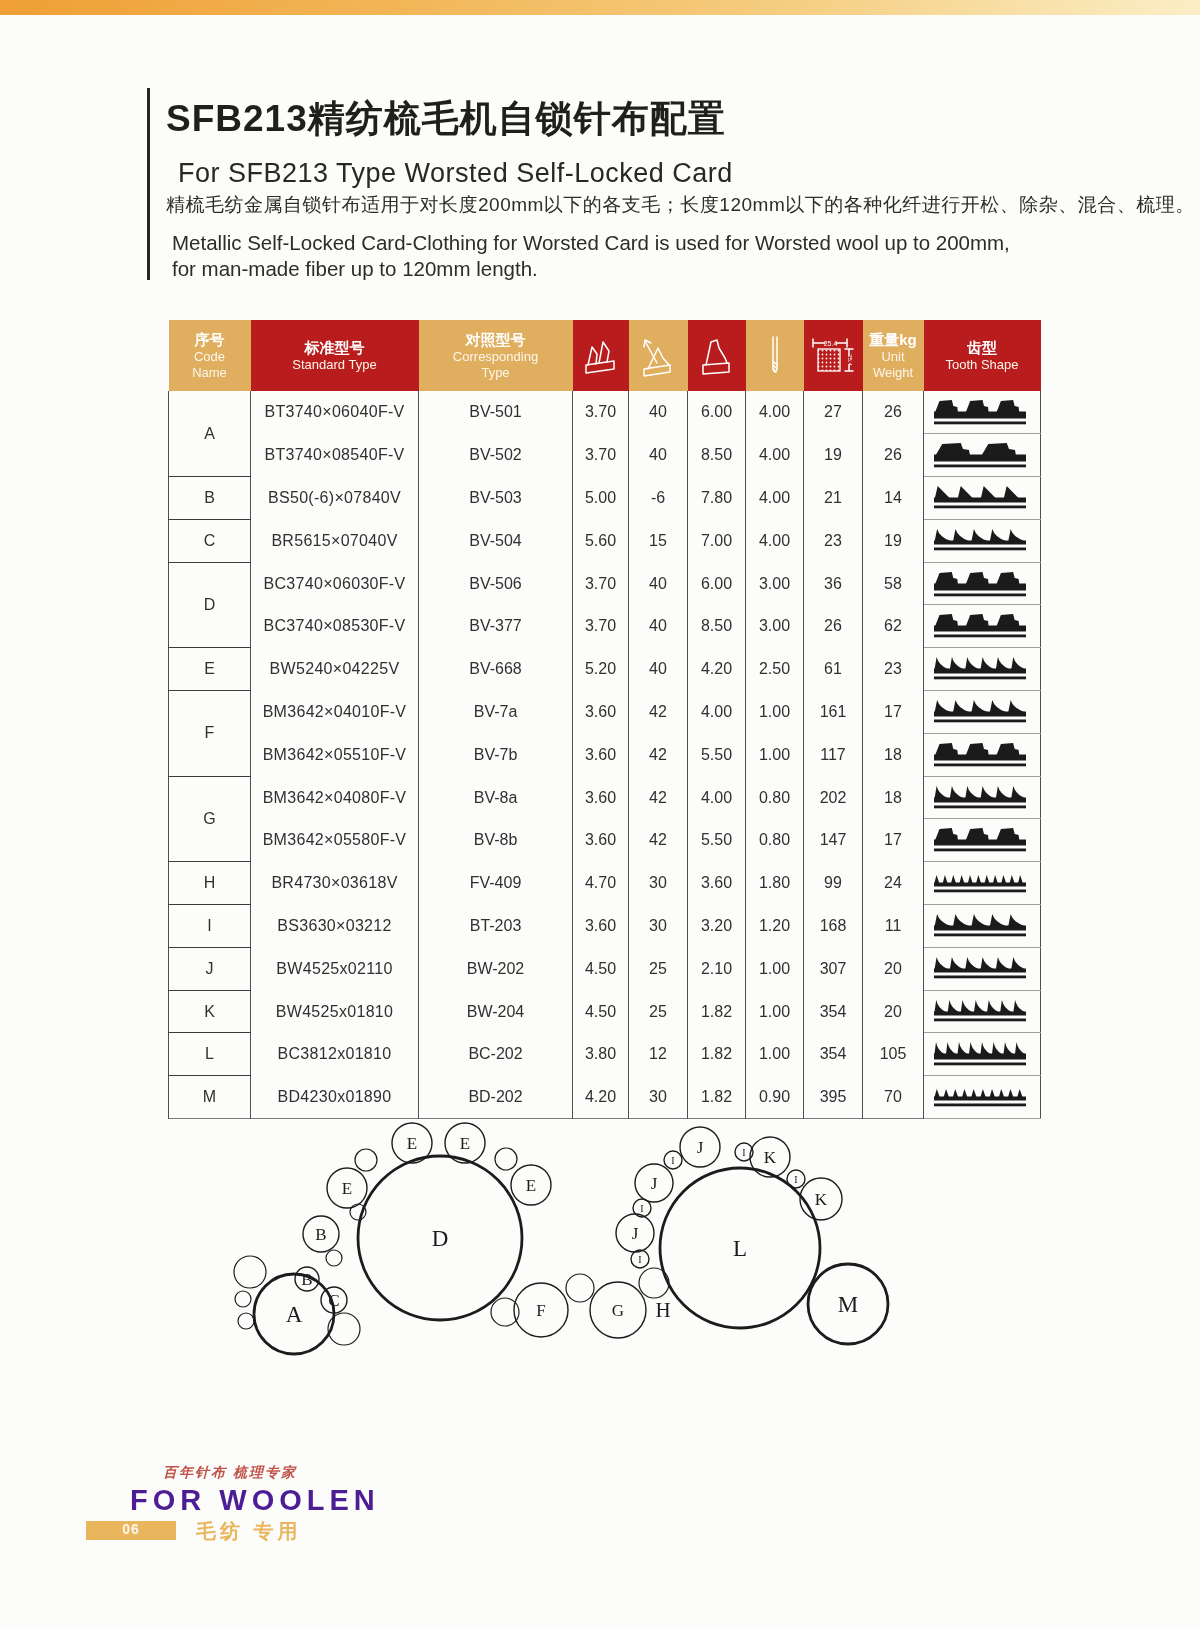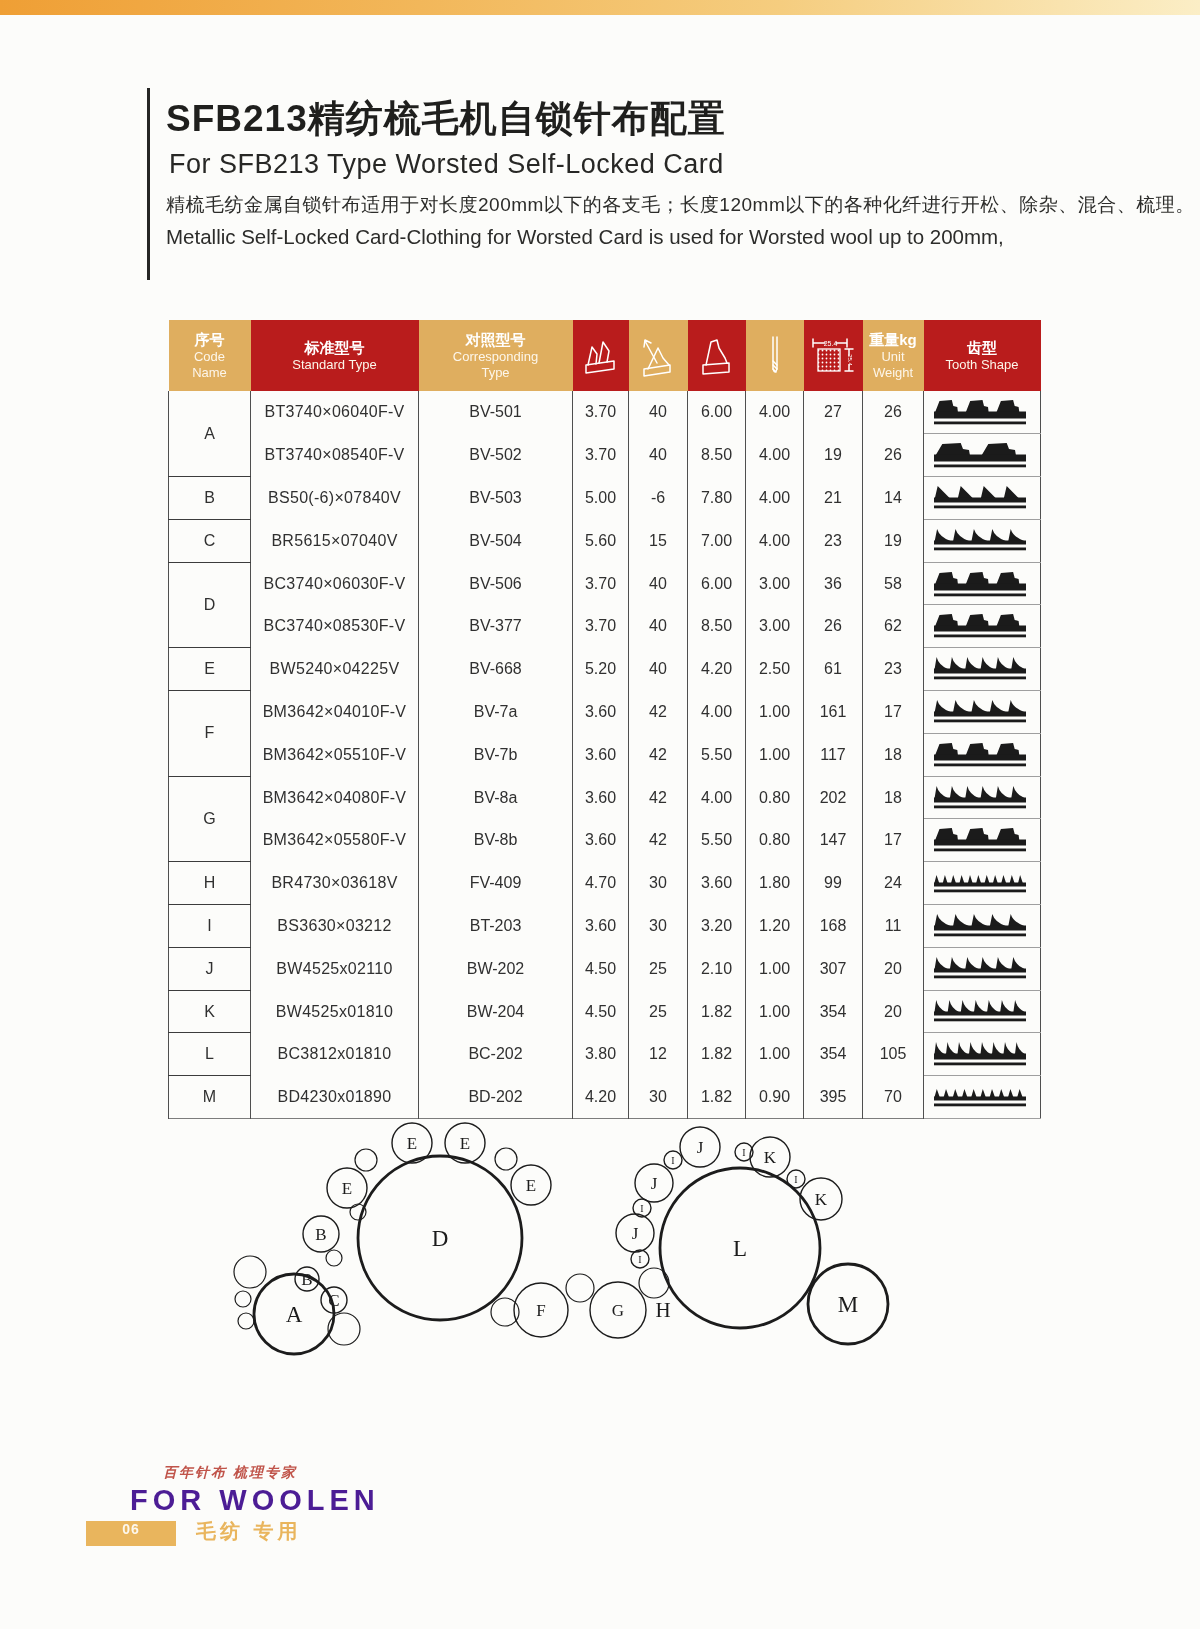--- a/index.html
+++ b/index.html
@@ -4,23 +4,23 @@
 <style>
   html,body{margin:0;padding:0;background:#ffffff;}
   .page{position:relative;width:1200px;height:1629px;background:#fcfcfa;
         font-family:"Liberation Sans","DejaVu Sans",sans-serif;overflow:hidden;}
   .topbar{position:absolute;left:0;top:0;width:1200px;height:15px;
           background:linear-gradient(90deg,#ef9f35 0%,#f2b75a 35%,#f5cd7f 65%,#fbeec6 100%);}
   .title-rule{position:absolute;left:147px;top:88px;width:3px;height:192px;background:#262624;}
   .title-zh{position:absolute;left:166px;top:94px;font-size:37px;font-weight:700;
             color:#1f1f1d;letter-spacing:1px;margin:0;}
   .title-en{position:absolute;left:166px;top:146px;font-size:27px;font-weight:400;
-            color:#272725;letter-spacing:0.5px;margin:3px;}
+            color:#272725;letter-spacing:0.5px;margin:12px;}
   .desc-zh{position:absolute;left:166px;top:192px;font-size:19px;color:#2c2c2a;margin:0;letter-spacing:0.5px;}
-  .desc-en{position:absolute;left:166px;top:224px;font-size:20.5px;color:#2c2c2a;margin:0;line-height:26px;}
+  .desc-en{position:absolute;left:166px;top:224px;font-size:20.5px;color:#2c2c2a;margin:6px;line-height:26px;}
 
   table.spec{position:absolute;left:168px;top:320px;width:872px;border-collapse:collapse;
              table-layout:fixed;}
   table.spec thead tr{height:70px;}
   table.spec tbody tr{height:42.8px;}
   table.spec th{padding:10px 1px;vertical-align:middle;text-align:center;font-weight:normal;}
   table.spec th.tan{background:#dfae5f;}
   table.spec th.red{background:#b91c1c;}
   .h-zh{color:#fff;font-size:15px;font-weight:bold;line-height:19px;}
   .h-en{color:#fdf6ea;font-size:13px;line-height:16px;}
@@ -33,38 +33,38 @@
   td.tooth{border-bottom:1px solid #9f9f9f;}
   td.tooth svg{display:block;margin:0 auto;}
   .hicon{display:block;margin:0 auto;}
 
   .diagram{position:absolute;left:230px;top:1116px;}
 
   .footer-tagline{position:absolute;left:163px;top:1464px;font-size:14px;color:#c0544a;
                   letter-spacing:2px;font-weight:bold;font-style:italic;}
   .footer-brand{position:absolute;left:130px;top:1484px;font-size:29px;font-weight:bold;
                 color:#4c1d95;letter-spacing:5px;}
-  .footer-badge{position:absolute;left:86px;top:1521px;width:90px;height:25px;background:#e9b55d;
+  .footer-badge{position:absolute;left:86px;top:1521px;width:90px;height:19px;background:#e9b55d;
                 color:#fdf8ee;font-size:14px;font-weight:bold;text-align:center;line-height:17px;
                 letter-spacing:1px;}
   .footer-category{position:absolute;left:196px;top:1518px;font-size:20px;color:#e9b55d;
                    font-weight:bold;letter-spacing:4px;}
 </style>
 </head>
 <body>
 
 <div class="page">
   <div class="topbar"></div>
 
   <div class="title-rule"></div>
   <h1 class="title-zh">SFB213精纺梳毛机自锁针布配置</h1>
   <h2 class="title-en">For SFB213 Type Worsted Self-Locked Card</h2>
   <p class="desc-zh">精梳毛纺金属自锁针布适用于对长度200mm以下的各支毛；长度120mm以下的各种化纤进行开松、除杂、混合、梳理。</p>
   <p class="desc-en"><span>Metallic Self-Locked Card-Clothing for Worsted Card is used for Worsted wool up to 200mm,</span><br>
-     </p>
+     <span>for man-made fiber up to 120mm length.</span></p>
 
   <table class="spec">
     <colgroup>
         <col style="width: 82px;">
         <col style="width: 168px;">
         <col style="width: 154px;">
         <col style="width: 56px;">
         <col style="width: 59px;">
         <col style="width: 58px;">
         <col style="width: 58px;">

